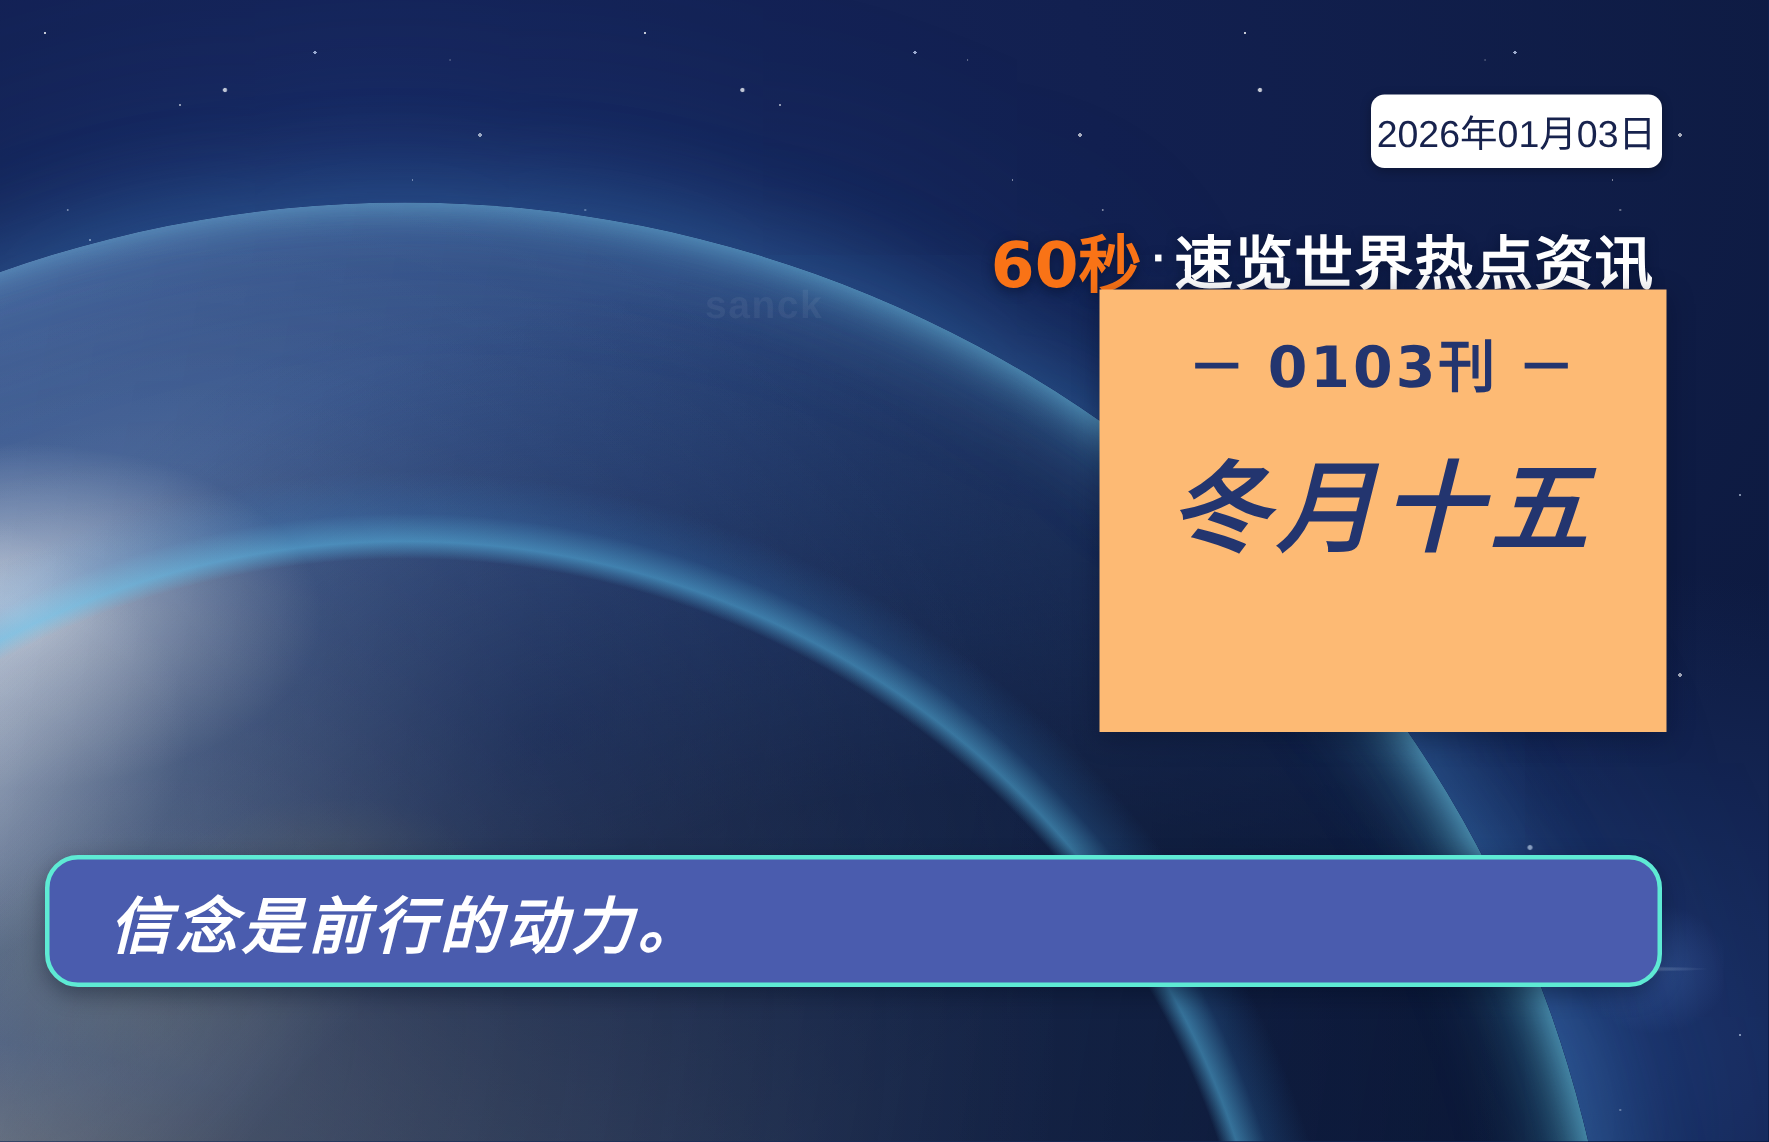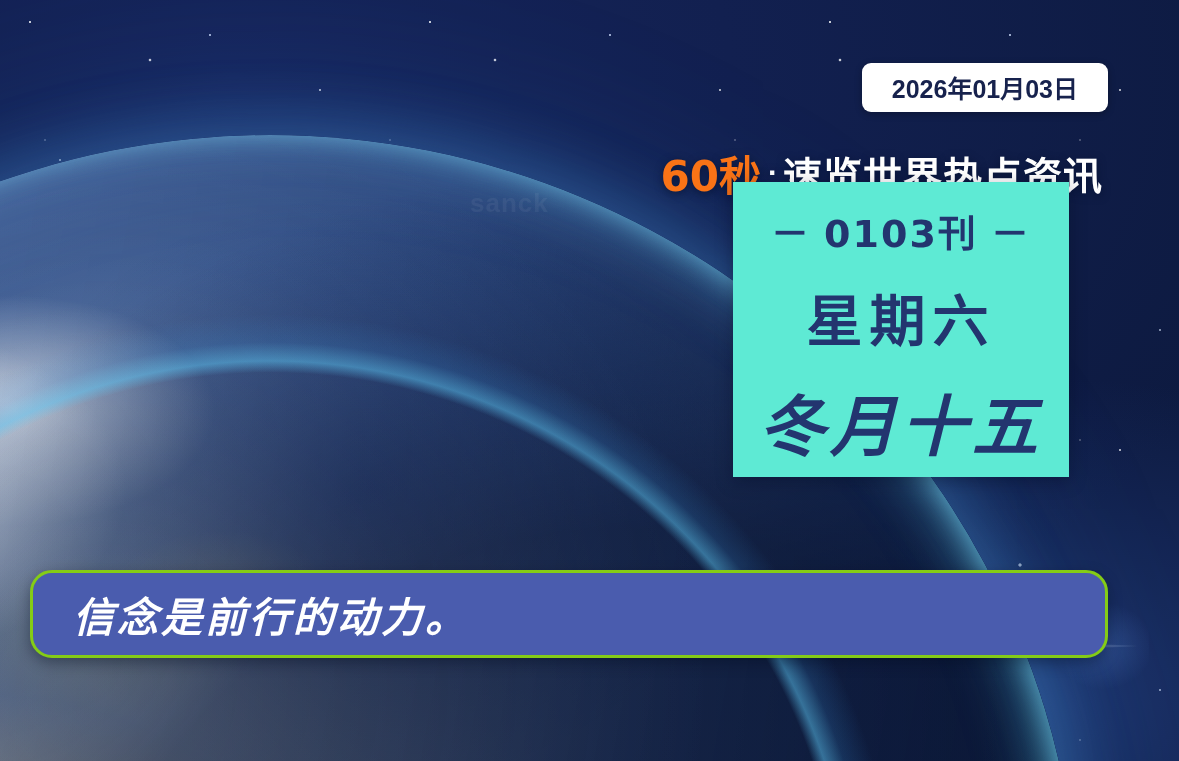--- a/index.html
+++ b/index.html
@@ -128,44 +128,44 @@
     font-weight:bold;font-size:152px;line-height:.98;
     letter-spacing:6px;white-space:nowrap;
   }
   .title-1{color:#FAE88C;text-shadow:0 3px 14px rgba(5,15,45,.45);}
   .title-2{color:#F2F4F6;text-shadow:0 3px 16px rgba(5,15,45,.55);margin-top:8px;}
 
   
   .date-badge{
     position:absolute;right:71px;top:63px;
     background:#ffffff;color:#17224d;
-    font-weight:bold;font-size:25px;letter-spacing:0px;
-    padding:6px 30px 7px;border-radius:9px;
+    font-weight:normal;font-size:25px;letter-spacing:0px;
+    padding:6px 4px 7px;border-radius:9px;
     box-shadow:0 2px 7px rgba(0,0,0,.28);
     white-space:nowrap;
   }
   .tagline{
     position:absolute;right:76px;top:142px;
     white-space:nowrap;
     text-shadow:0 2px 8px rgba(5,15,45,.65);
   }
   .tagline .sec{
     color:#f97316;font-weight:bold;font-size:42px;vertical-align:middle;
     font-family:"DejaVu Sans","Liberation Sans",sans-serif;
   }
   .tagline .dot{
     color:#ffffff;font-weight:bold;font-size:30px;vertical-align:middle;margin:0 5px 0 7px;
   }
   .tagline .txt{
     color:#ffffff;font-weight:bold;font-size:39px;vertical-align:middle;letter-spacing:1px;
   }
 
   .info-card{
-    position:absolute;left:733px;top:182px;width:336px;height:295px;
-    background:#5eead4;
+    position:absolute;left:733px;top:193px;width:378px;height:295px;
+    background:#fdba74;
     box-shadow:0 4px 16px rgba(3,10,32,.35);
     display:flex;flex-direction:column;align-items:center;
     color:#23356f;
   }
   .issue{
     margin-top:21px;
     font-weight:bold;font-size:38px;letter-spacing:2px;
     white-space:nowrap;
     font-family:"DejaVu Sans","Liberation Sans",sans-serif;
   }
@@ -176,21 +176,21 @@
   }
   .lunar{
     margin-top:16px;
     font-weight:bold;font-size:66px;letter-spacing:5px;font-style:italic;
   }
 
   
   .quote-bar{
     position:absolute;left:30px;top:570px;width:1078px;height:88px;
     background:#4a5cae;
-    border:3px solid #84cc16;
+    border:3px solid #5eead4;
     border-radius:22px;
     box-shadow:0 5px 14px rgba(3,10,32,.38);
     display:flex;align-items:center;
     box-sizing:border-box;
   }
   .quote-text{
     margin-left:40px;
     color:#ffffff;font-weight:bold;font-style:italic;
     font-size:41px;letter-spacing:3px;white-space:nowrap;
   }
@@ -218,21 +218,20 @@
   <div class="date-badge">2026年01月03日</div>
 
   <div class="tagline">
     <span class="sec">60秒</span><span class="dot">·</span><span class="txt">速览世界热点资讯</span>
   </div>
 
   <div class="info-card">
     <div class="issue">
       <span class="dash">－</span><span>0103刊</span><span class="dash">－</span>
     </div>
-    <div class="weekday">星期六</div>
     <div class="lunar">冬月十五</div>
   </div>
 
   <div class="quote-bar">
     <div class="quote-text">信念是前行的动力。</div>
   </div>
 
 </div>
 
 </body></html>

